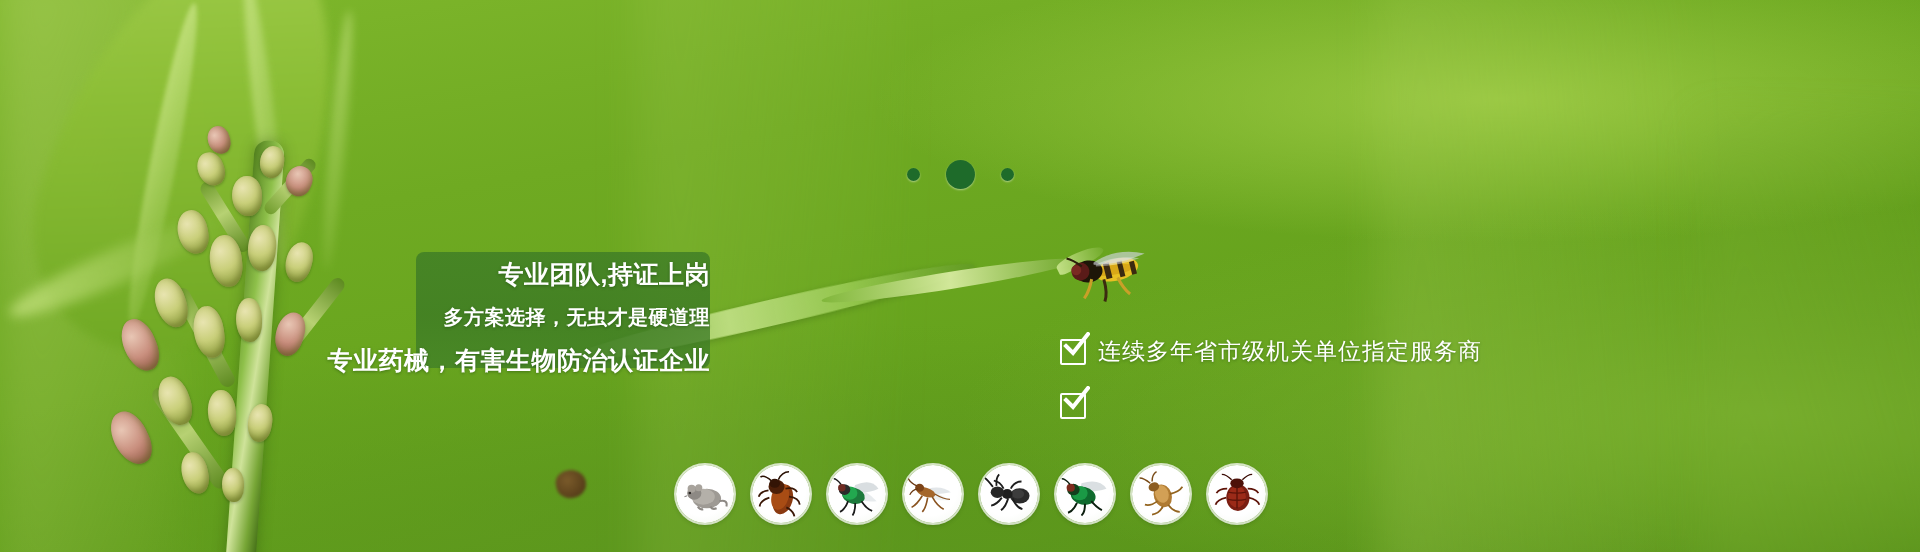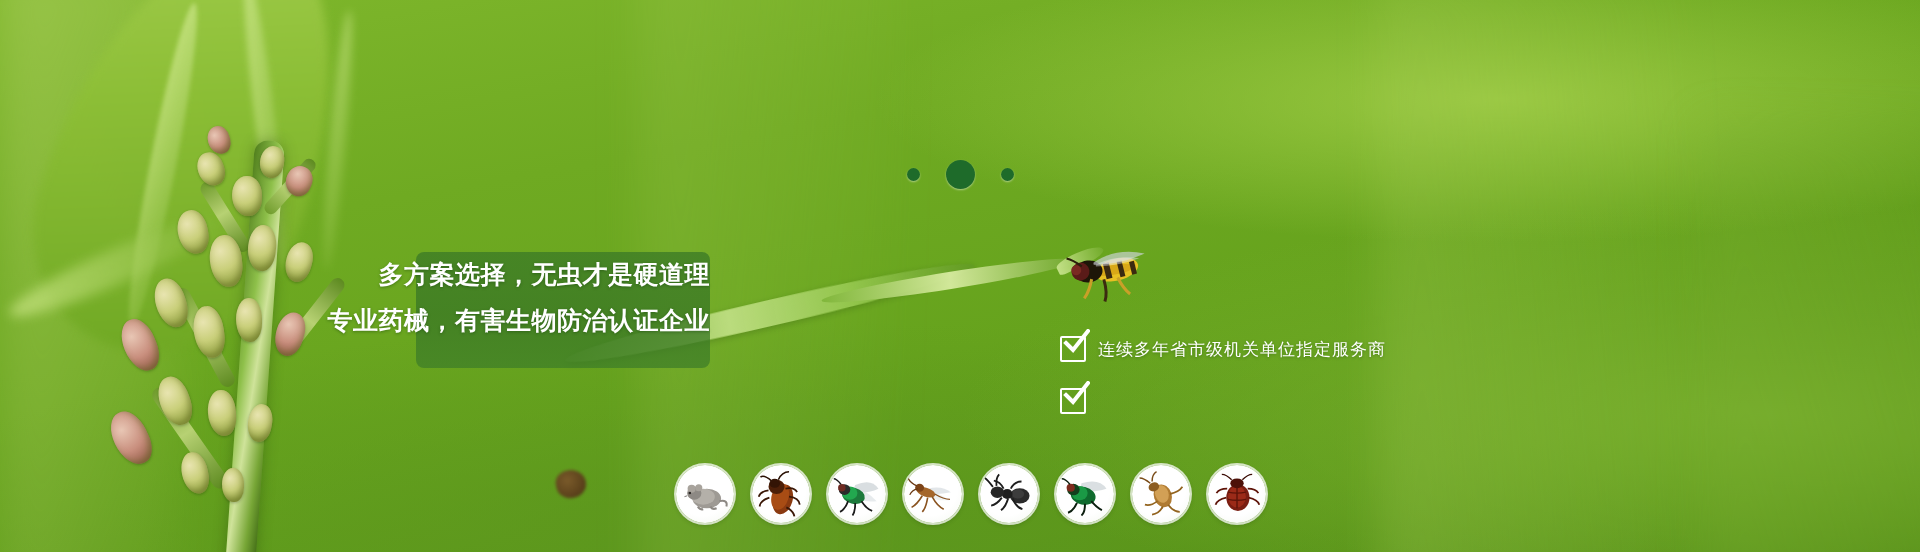--- a/index.html
+++ b/index.html
@@ -178,42 +178,42 @@
     padding-right:20px;
   }
   .pline {
     color:#ffffff;
     font-weight:bold;
     white-space:nowrap;
     text-shadow:0 1px 3px rgba(20,60,10,.45);
     font-family:"Liberation Sans", sans-serif;
   }
   .pline.l1 { font-size:25px; letter-spacing:.5px; }
-  .pline.l2 { font-size:25px; letter-spacing:.5px; }
+  .pline.l2 { font-size:20px; letter-spacing:.5px; }
   .pline.l3 { font-size:25px; letter-spacing:.5px; }
 
   
   .checks {
     position:absolute; left:1060px; top:336px;
     display:flex; flex-direction:column; gap:26px;
   }
   .check-row { display:flex; align-items:center; gap:12px; }
   .check-box { position:relative; width:26px; height:26px; flex:0 0 auto; }
   .check-box .bx {
     position:absolute; inset:0;
     border:2px solid #ffffff;
     border-radius:2px;
   }
   .check-box .tick {
     position:absolute; left:2px; top:-7px;
     width:28px; height:28px;
   }
   .check-text {
     color:#ffffff;
-    font-size:17px;
+    font-size:23px;
     letter-spacing:1px;
     white-space:nowrap;
     text-shadow:0 1px 3px rgba(20,60,10,.4);
   }
 
   
   .pests {
     position:absolute; left:676px; top:465px;
     display:flex; gap:18px; align-items:center;
   }
@@ -303,20 +303,21 @@
 
 
   <div class="dots">
     <span class="dot s"></span>
     <span class="dot m"></span>
     <span class="dot s"></span>
   </div>
 
   <div class="panel"></div>
   <div class="panel-lines">
+    <div class="pline l1">专业团队,持证上岗</div>
     <div class="pline l2">多方案选择，无虫才是硬道理</div>
     <div class="pline l3">专业药械，有害生物防治认证企业</div>
   </div>
 
   <div class="checks">
     <div class="check-row">
       <span class="check-box">
         <span class="bx"></span>
         <svg class="tick" viewBox="0 0 28 28">
           <path d="M4 14 L11 21 L26 2" stroke="#ffffff" stroke-width="4" fill="none" stroke-linecap="square"></path>

